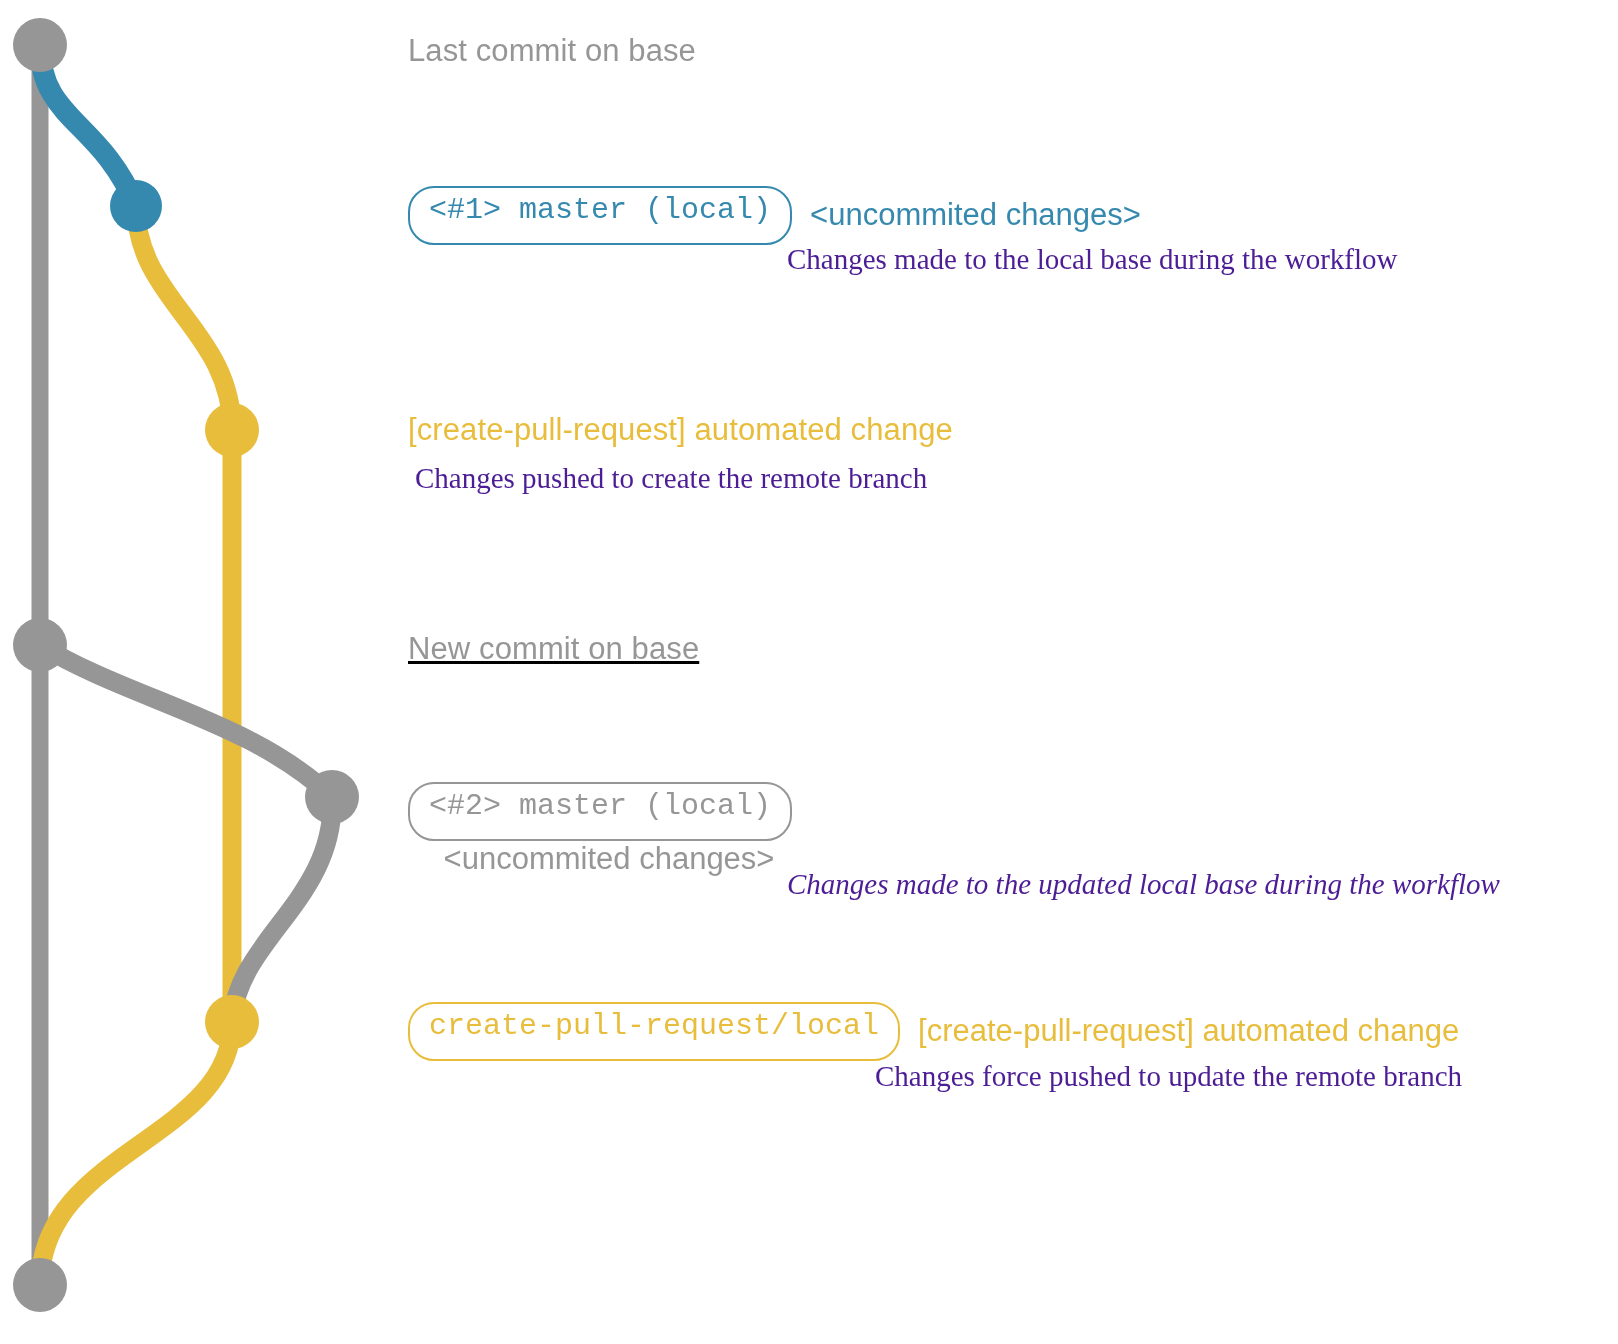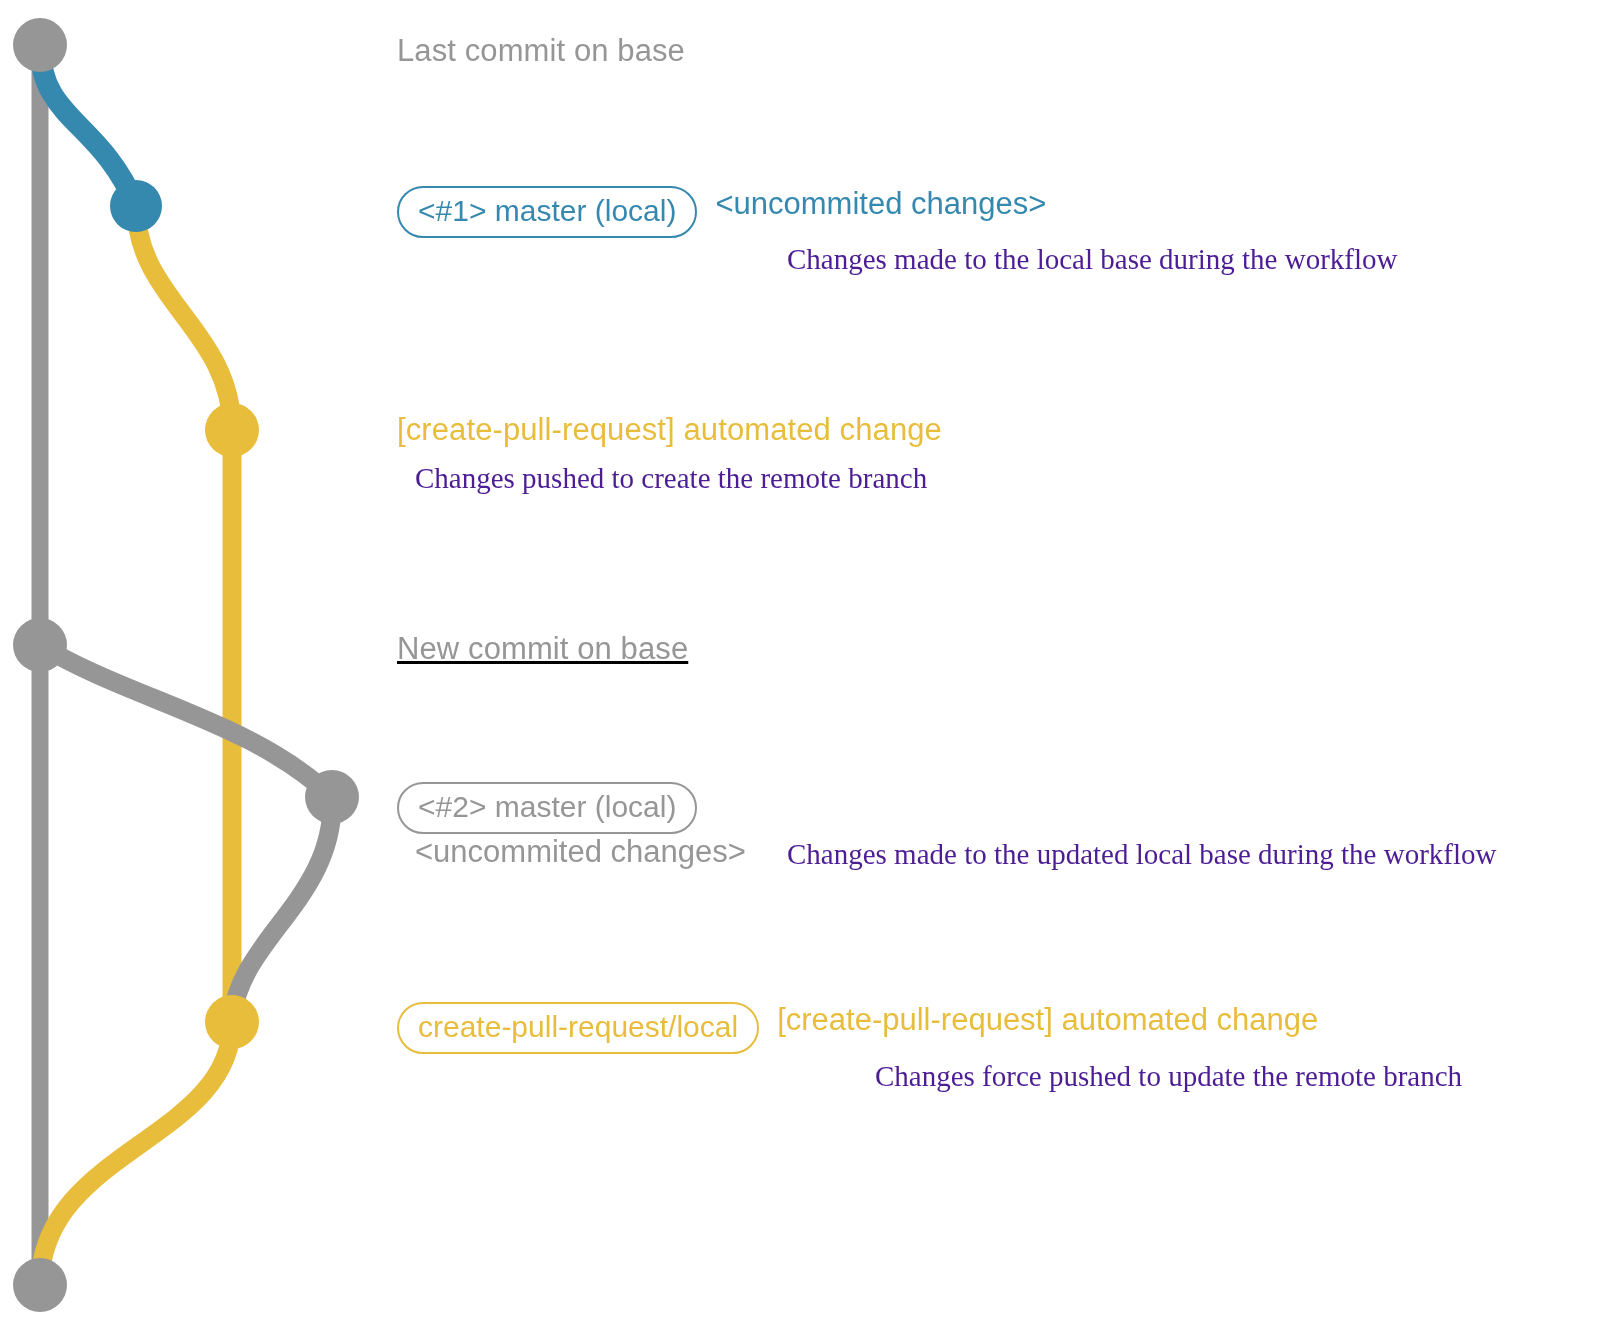--- a/index.html
+++ b/index.html
@@ -24,34 +24,35 @@
   .annotation-layer {
     position: absolute;
     left: 0;
     top: 0;
     width: 1618px;
     height: 1344px;
   }
   .row {
     position: absolute;
     display: flex;
-    align-items: flex-start;
+    align-items: center;
+    margin-left: 11px;
   }
   .plain-label {
     font-family: "Liberation Sans", sans-serif;
     font-size: 31px;
     letter-spacing: 0.1px;
     white-space: nowrap;
   }
   .badge {
     display: inline-block;
     border: 2px solid currentColor;
     border-radius: 26px;
-    padding: 7px 19px 9px 19px;
-    font-family: Liberation Sans, sans-serif;
+    padding: 7px 19px 16px 19px;
+    font-family: Liberation Mono, monospace;
     font-size: 30px;
     line-height: 1.05;
     white-space: nowrap;
     background: transparent;
   }
   .subject {
     font-family: "Liberation Sans", sans-serif;
     font-size: 31px;
     white-space: nowrap;
     margin-left: 18px;
@@ -113,21 +114,21 @@
   <div class="desc" style="left:415px; top:462px;">Changes pushed to create the remote branch</div>
 
   <div class="row" style="left:397px; top:631px;text-decoration:underline;">
     <span class="plain-label c-gray">New commit on base</span>
   </div>
 
   <div class="row" style="left:397px; top:782px;flex-direction:column;">
     <span class="badge c-gray">&lt;#2&gt; master (local)</span>
     <span class="subject c-gray">&lt;uncommited changes&gt;</span>
   </div>
-  <div class="desc" style="left:787px; top:838px;">Changes made to the updated local base during the workflow</div>
+  <div class="desc" style="left:787px; top:868px;font-style:italic;">Changes made to the updated local base during the workflow</div>
 
   <div class="row" style="left:397px; top:1002px;">
     <span class="badge c-gold">create-pull-request/local</span>
     <span class="subject c-gold">[create-pull-request] automated change</span>
   </div>
   <div class="desc" style="left:875px; top:1060px;">Changes force pushed to update the remote branch</div>
 
 
 </div>
 

